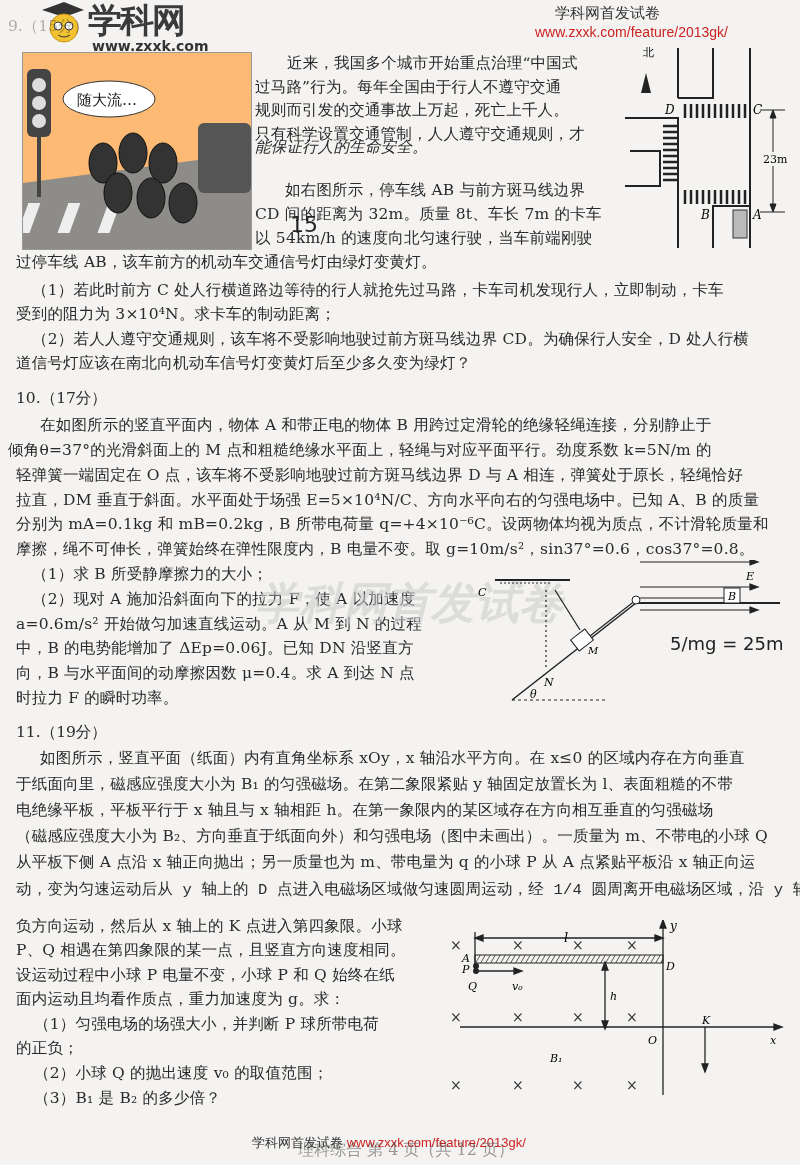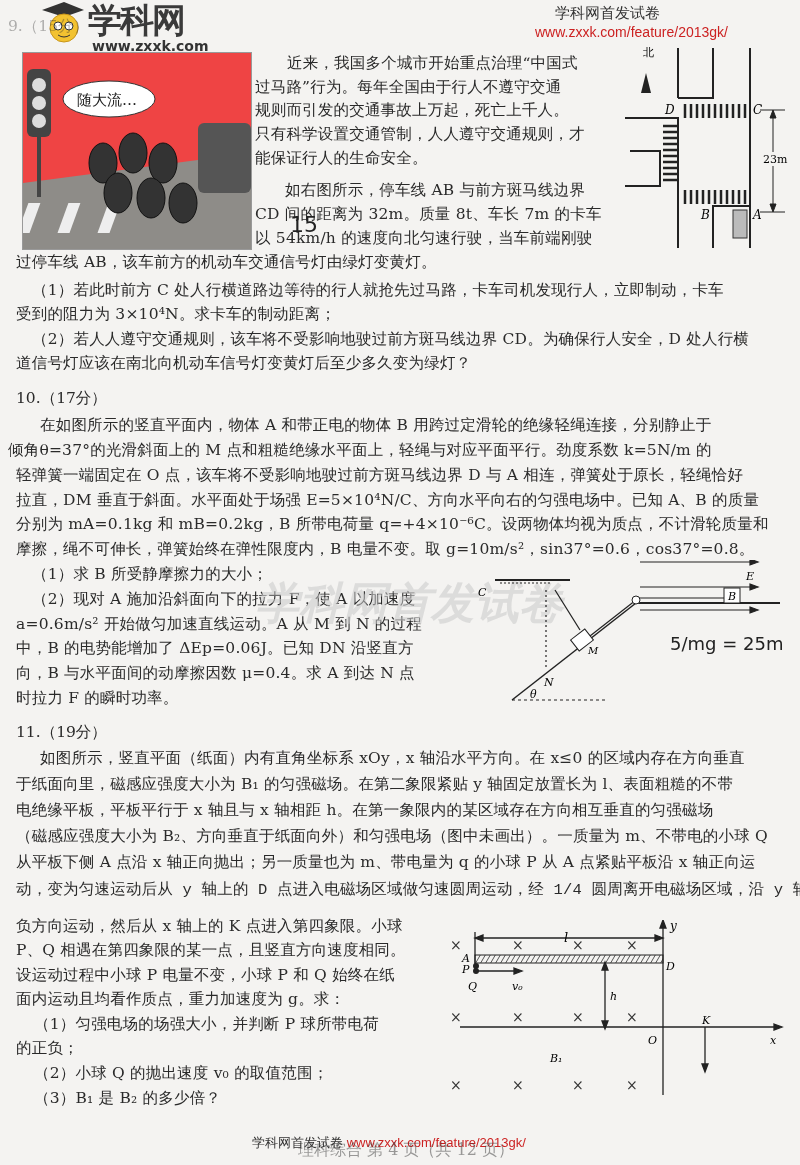--- a/index.html
+++ b/index.html
@@ -27,21 +27,21 @@
     <path d="M20 33 Q26 37 32 33" stroke="#333" fill="none"></path>
   </svg>
   <span class="abs logo-text" style="left:80px;top:-4px;">学科网</span>
   <span class="abs logo-url" style="left:84px;top:36px;">www.zxxk.com</span>
 </div>
 <span class="abs qnum" style="left:8px;top:16px;opacity:0.35">9.（15分）</span>
 
 <span class="abs hdr-title" style="left:555px;top:4px;">学科网首发试卷</span>
 <span class="abs hdr-url" style="left:535px;top:24px;">www.zxxk.com/feature/2013gk/</span>
 
-<div class="abs" style="left:22px;top:52px;width:228px;height:196px;background:#ef4444;border:1px solid #999;overflow:hidden;">
+<div class="abs" style="left:22px;top:52px;width:228px;height:196px;background:#fdba74;border:1px solid #999;overflow:hidden;">
   <svg width="228" height="196" viewBox="0 0 228 196">
     <polygon points="0,130 228,100 228,196 0,196" fill="#8e8c88"></polygon>
     <g fill="#eee">
         <rect x="60" y="150" width="12" height="30" transform="skewX(-20)"></rect>
         <rect x="100" y="150" width="12" height="30" transform="skewX(-20)"></rect>
         <rect x="140" y="150" width="12" height="30" transform="skewX(-20)"></rect>
       </g>
     <rect x="4" y="16" width="24" height="68" rx="6" fill="#444"></rect>
     <circle cx="16" cy="32" r="7" fill="#ddd"></circle>
       <circle cx="16" cy="50" r="7" fill="#ddd"></circle>
@@ -59,21 +59,21 @@
     </g>
     <rect x="175" y="70" width="53" height="70" rx="6" fill="#555"></rect>
   </svg>
 </div>
 
 <div>
   <span class="line" style="left:287px;top:53px;">近来，我国多个城市开始重点治理“中国式</span>
   <span class="line" style="left:255px;top:77px;">过马路”行为。每年全国由于行人不遵守交通</span>
   <span class="line" style="left:255px;top:100px;">规则而引发的交通事故上万起，死亡上千人。</span>
   <span class="line" style="left:255px;top:124px;">只有科学设置交通管制，人人遵守交通规则，才</span>
-  <span class="line" style="left:255px;top:148px;">能保证行人的生命安全。</span>
+  <span class="line" style="left:255px;top:137px;font-style:italic;">能保证行人的生命安全。</span>
   <span class="line" style="left:285px;top:180px;">如右图所示，停车线 AB 与前方斑马线边界</span>
   <span class="line" style="left:255px;top:204px;">CD 间的距离为 32m。质量 8t、车长 7m 的卡车</span>
   <span class="line" style="left:255px;top:228px;">以 54km/h 的速度向北匀速行驶，当车前端刚驶</span>
   <span class="line" style="left:16px;top:252px;">过停车线 AB，该车前方的机动车交通信号灯由绿灯变黄灯。</span>
 </div>
 <span class="abs" style="left:290px;top:212px;font-size:22px;font-family:'DejaVu Sans',sans-serif;color:#222;">15</span>
 
 <div class="abs" style="left:595px;top:38px;width:200px;height:210px;">
   <svg width="200" height="210" viewBox="0 0 200 210">
     <text x="48" y="18" font-size="11">北</text>

